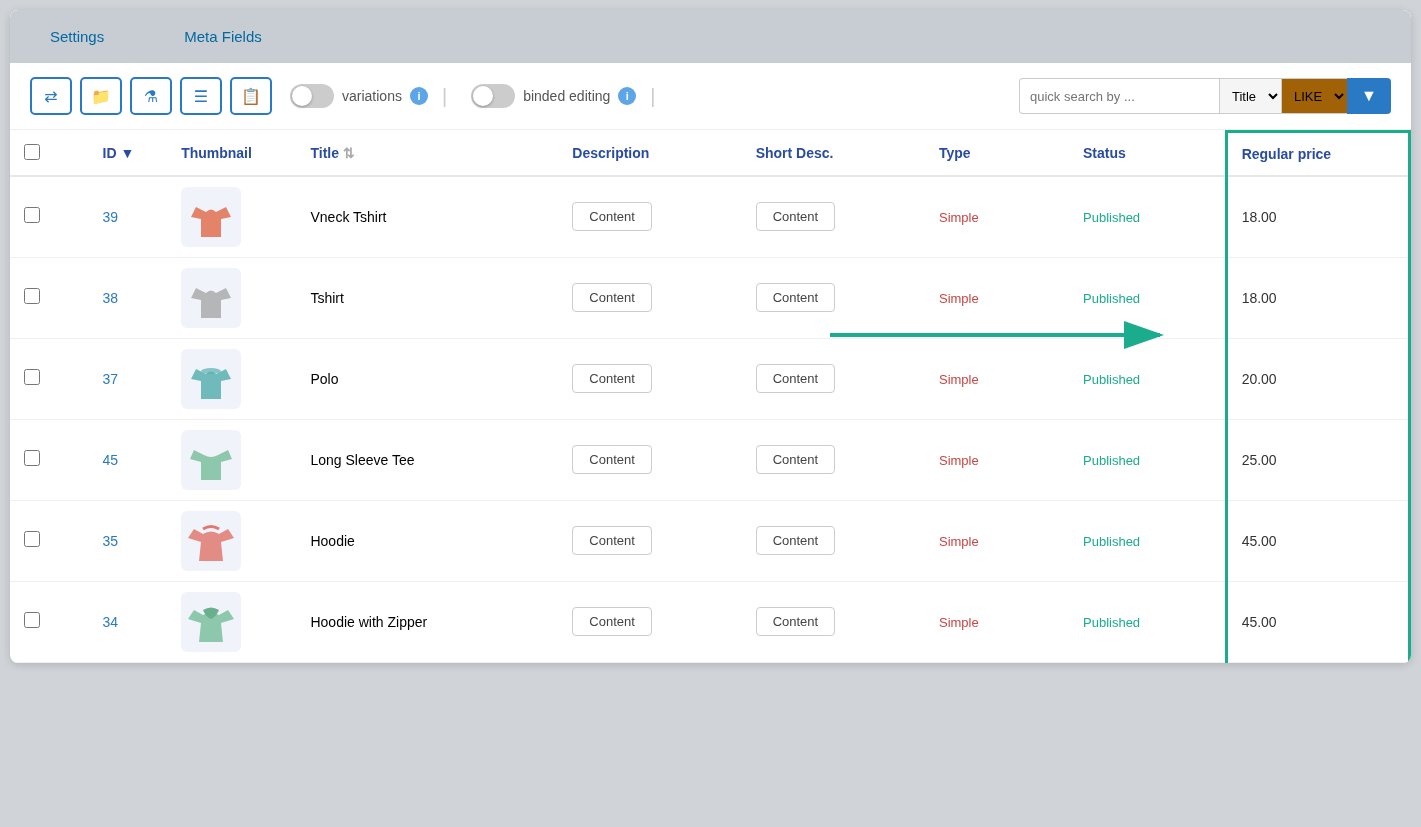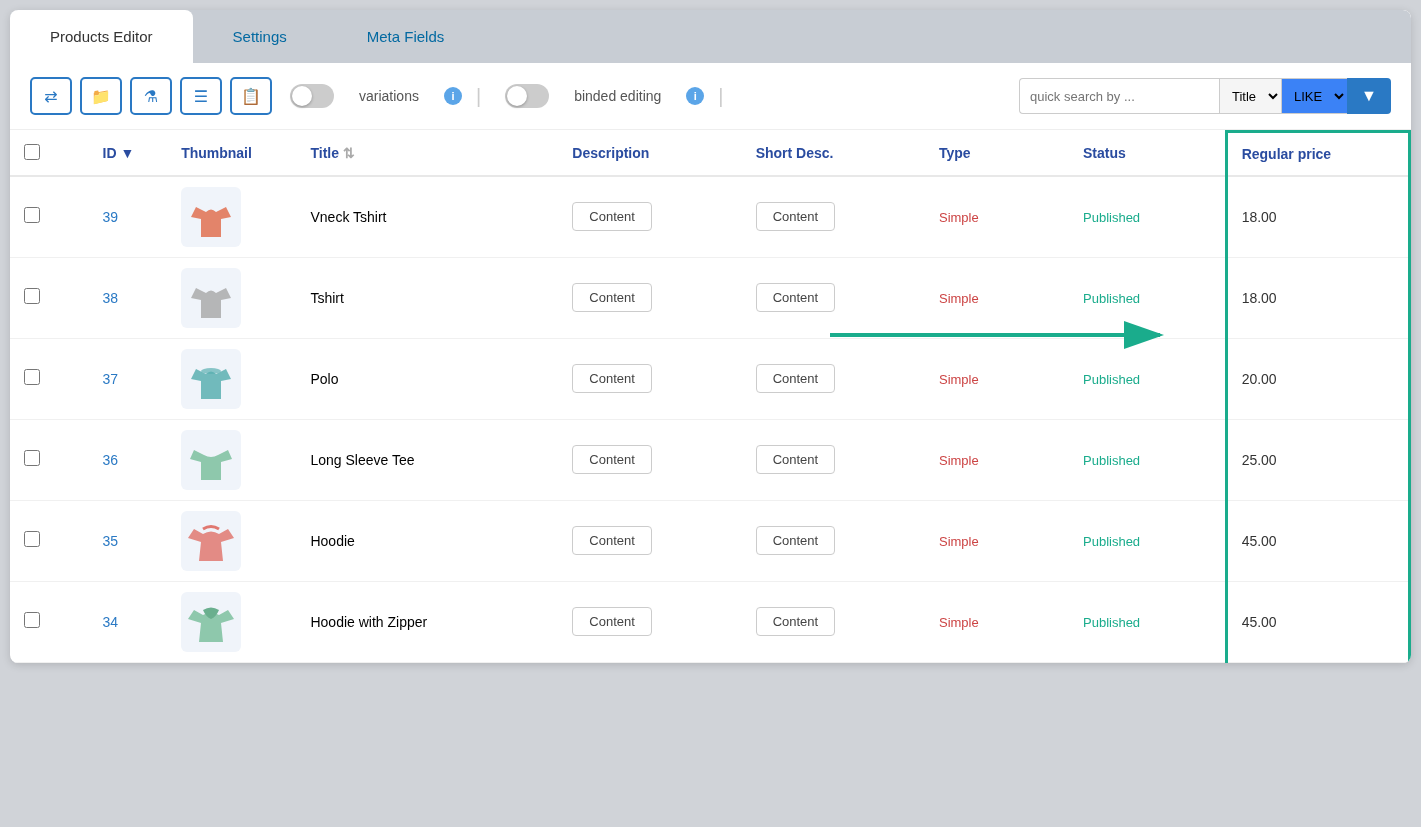--- a/index.html
+++ b/index.html
@@ -55,21 +55,21 @@
       cursor: pointer;
       display: flex;
       align-items: center;
       justify-content: center;
       color: #2a79c4;
       font-size: 16px;
     }
     .toggle-group {
       display: flex;
       align-items: center;
-      gap: 25px;
+      gap: 8px;
       margin-left: 10px;
     }
     .toggle {
       width: 44px;
       height: 24px;
       background: #ccc;
       border-radius: 12px;
       position: relative;
       cursor: pointer;
     }
@@ -131,21 +131,21 @@
       background: #f5f5f5;
       padding: 0 8px;
       font-size: 13px;
       cursor: pointer;
       outline: none;
     }
     .search-select2 {
       height: 36px;
       border: 1px solid #ccc;
       border-right: none;
-      background: #3b82f6;
+      background: #a16207;
       padding: 0 8px;
       font-size: 13px;
       cursor: pointer;
       outline: none;
     }
     .search-btn {
       width: 44px;
       height: 36px;
       background: #2a79c4;
       border: none;
@@ -276,23 +276,20 @@
       height: 16px;
       cursor: pointer;
     }
   </style>
 </head>
 <body>
 
 <div class="main-container">
 
   <div class="tabs-bar">
-    <div class="tab active">
-      <span>Products Editor</span>
-    </div>
     <div class="tab">
       <span>Settings</span>
     </div>
     <div class="tab">
       <span>Meta Fields</span>
     </div>
   </div>
 
   <div class="toolbar">
     <button class="toolbar-btn" title="Swap">
@@ -487,21 +484,21 @@
     </td>
     <td class="col-price">
       <span class="price-val">20.00</span>
     </td>
   </tr>
           <tr>
     <td>
       <input type="checkbox" style="">
     </td>
     <td class="col-id">
-      <a href="#" class="id-link">36</a>
+      <a href="#" class="id-link">45</a>
     </td>
     <td class="col-thumb">
       <div class="thumbnail-img">
         <svg width="50" height="50" viewBox="0 0 50 50">
                   <path d="M8 15 L4 24 L15 27 L15 45 L35 45 L35 27 L46 24 L42 15 L32 20 Q25 24 18 20 Z" fill="#7cbf9e" opacity="0.85"></path>
                 </svg>
       </div>
     </td>
     <td class="col-title">
       <span>Long Sleeve Tee</span>

